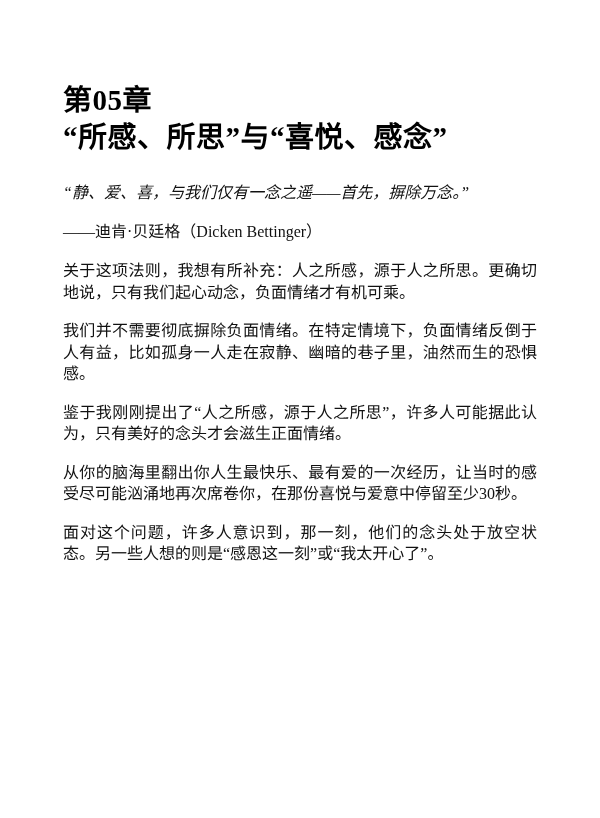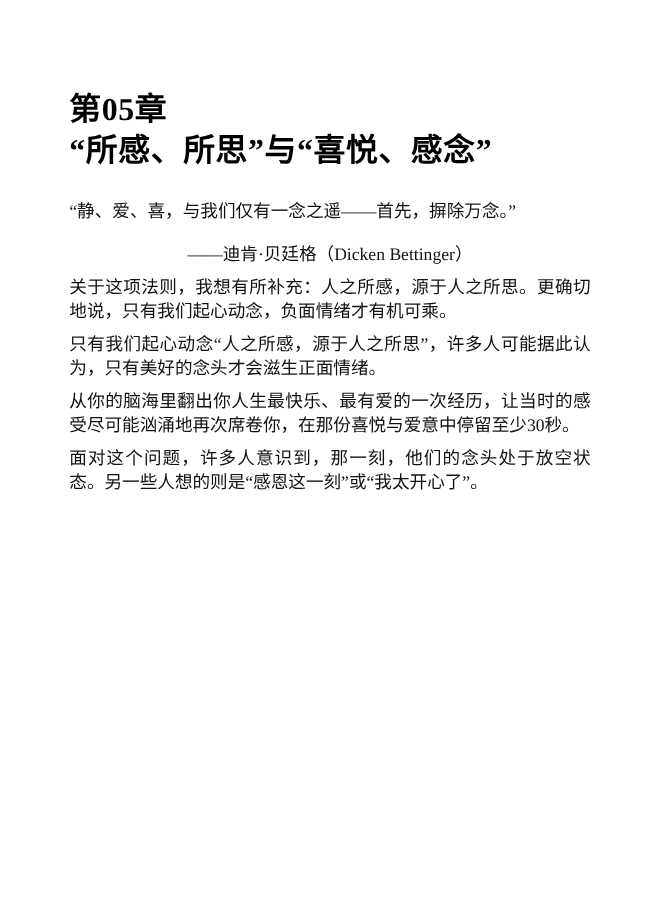--- a/index.html
+++ b/index.html
@@ -30,32 +30,32 @@
     color: #000000;
   }
   .chapter-heading .line {
     display: block;
     white-space: nowrap;
   }
   .epigraph-quote {
     margin: 0 0 17px 0;
     font-size: 16px;
     line-height: 22px;
+    font-style: italic;
     font-weight: 500;
     color: #111111;
   }
   .epigraph-attribution {
     margin: 0 0 8px 0;
     font-size: 16px;
     line-height: 22px;
     color: #111111;
-    text-align: center;
   }
   .body-text p {
-    margin: 0 0 9px 0;
+    margin: 17px 0 9px 0;
     font-size: 16px;
     line-height: 21.5px;
     text-align: justify;
     text-justify: inter-ideograph;
     color: #111111;
   }
 </style>
 </head>
 <body>
 
@@ -65,18 +65,19 @@
     <span class="line">第05章</span>
     <span class="line">“所感、所思”与“喜悦、感念”</span>
   </h1>
 
   <p class="epigraph-quote">“静、爱、喜，与我们仅有一念之遥——首先，摒除万念。”</p>
 
   <p class="epigraph-attribution">——迪肯·贝廷格（Dicken Bettinger）</p>
 
   <div class="body-text">
     <p>关于这项法则，我想有所补充：人之所感，源于人之所思。更确切地说，只有我们起心动念，负面情绪才有机可乘。</p>
-    <p>只有我们起心动念“人之所感，源于人之所思”，许多人可能据此认为，只有美好的念头才会滋生正面情绪。</p>
+    <p>我们并不需要彻底摒除负面情绪。在特定情境下，负面情绪反倒于人有益，比如孤身一人走在寂静、幽暗的巷子里，油然而生的恐惧感。</p>
+    <p>鉴于我刚刚提出了“人之所感，源于人之所思”，许多人可能据此认为，只有美好的念头才会滋生正面情绪。</p>
     <p>从你的脑海里翻出你人生最快乐、最有爱的一次经历，让当时的感受尽可能汹涌地再次席卷你，在那份喜悦与爱意中停留至少30秒。</p>
     <p>面对这个问题，许多人意识到，那一刻，他们的念头处于放空状态。另一些人想的则是“感恩这一刻”或“我太开心了”。</p>
   </div>
 
 </div>
 
 </body></html>

